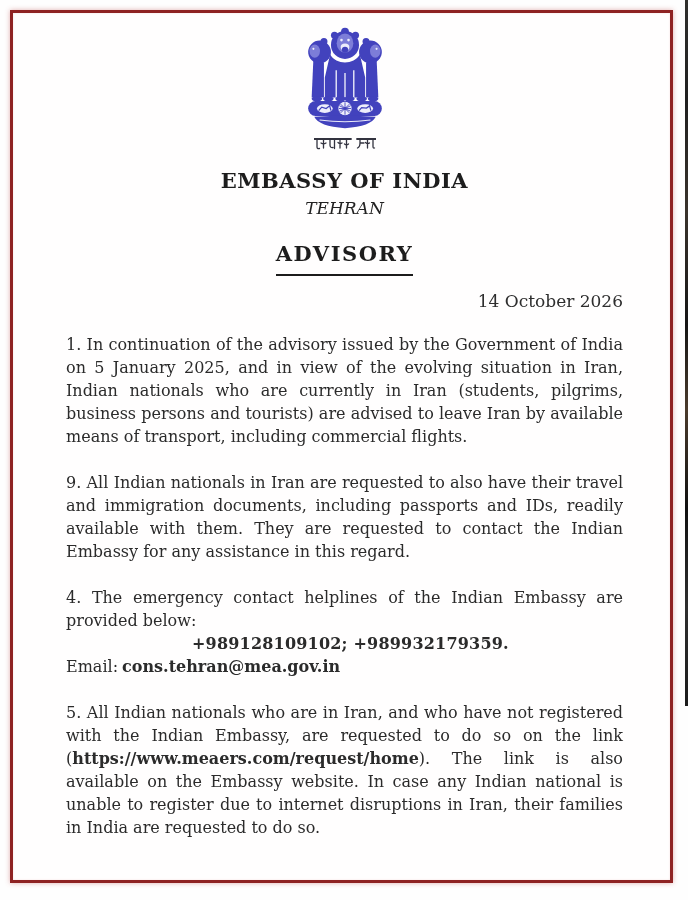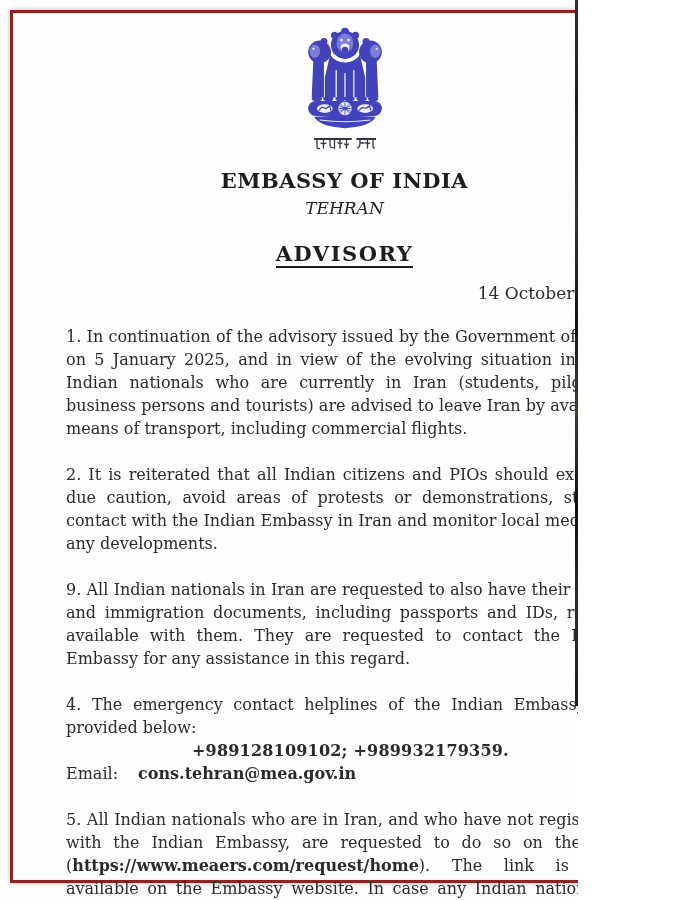--- a/index.html
+++ b/index.html
@@ -4,21 +4,21 @@
 <style>
   :root{
     --border-maroon:#8e2323;
     --emblem-blue:#4242bd;
     --emblem-blue-light:#7d7dd8;
     --text-ink:#2b2b2b;
   }
   *{box-sizing:border-box;}
   html,body{margin:0;padding:0;background:#ffffff;}
   .page{
-    position:relative;width:578px;height:900px;background:#fefefe;
+    position:relative;width:688px;height:900px;background:#fefefe;
     font-family:"DejaVu Serif","Liberation Serif",serif;
     color:var(--text-ink);overflow:hidden;
   }
   .frame{
     position:absolute;left:10px;top:10px;width:663px;height:873px;
     border:3px solid var(--border-maroon);
     box-shadow:0 0 5px rgba(190,80,80,.45), inset 0 0 2px rgba(190,80,80,.2);
     background:#fffefe;
   }
   .content{padding:5px 47px 0 53px;}
@@ -33,33 +33,33 @@
   .motto{display:inline-block;}
   .motto path,.motto line{stroke:#33333f;fill:none;stroke-linecap:round;}
   .org{
     text-align:center;font-size:21px;font-weight:700;letter-spacing:.5px;
     margin-top:13px;color:#1d1d1d;
   }
   .city{text-align:center;font-size:17px;margin-top:5px;color:#222;font-style:italic;}
   .title-wrap{text-align:center;margin-top:23px;}
   .title{
     display:inline-block;font-size:21px;font-weight:700;letter-spacing:1.5px;
-    border-bottom:2.5px solid #1c1c1c;padding-bottom:0;color:#1d1d1d;
+    border-bottom:2.5px solid #1c1c1c;padding-bottom:8px;color:#1d1d1d;
   }
   .date-line{text-align:right;font-size:17px;margin-top:15px;color:#2e2e2e;}
   .body{
     margin-top:22px;font-size:16px;line-height:23px;text-align:justify;
   }
   .body p{margin:0 0 23px 0;}
   .contact-block{margin:0 0 23px 0;}
   .contact-block p{margin:0;}
   .phone-line b{margin-left:9px;letter-spacing:.2px;}
   .phone-line.indent{padding-left:117px;}
   .phone-line.indent b{margin-left:9px;}
-  .email-line b{margin-left:20px;}
+  .email-line b{margin-left:4px;}
   .edge-artifact{
     position:absolute;right:0;top:0;width:3px;height:706px;
     background:linear-gradient(180deg,#30302e 0%,#1f1f1f 14%,#3a332c 30%,
       #151515 46%,#4a3b2c 58%,#101010 72%,#2e2e2e 86%,#1b1b1b 100%);
   }
 </style>
 </head>
 <body>
 
 <div class="page">
@@ -148,21 +148,20 @@
       <div class="city">TEHRAN</div>
 
       <div class="title-wrap">
         <span class="title">ADVISORY</span>
       </div>
 
       <div class="date-line">14 October 2026</div>
 
       <div class="body">
         <p>1. In continuation of the advisory issued by the Government of India on 5 January 2025, and in view of the evolving situation in Iran, Indian nationals who are currently in Iran (students, pilgrims, business persons and tourists) are advised to leave Iran by available means of transport, including commercial flights.</p>
-        <p>2. It is reiterated that all Indian citizens and PIOs should exercise due caution, avoid areas of protests or demonstrations, stay in contact with the Indian Embassy in Iran and monitor local media for any developments.</p>
         <p>9. All Indian nationals in Iran are requested to also have their travel and immigration documents, including passports and IDs, readily available with them. They are requested to contact the Indian Embassy for any assistance in this regard.</p>
 
         <div class="contact-block">
           <p>4. The emergency contact helplines of the Indian Embassy are provided below:</p>
           <div class="phone-line indent">
             <b>+989128109102; +989932179359.</b>
           </div>
           <div class="email-line">
             <span>Email:</span><b>cons.tehran@mea.gov.in</b>
           </div>

